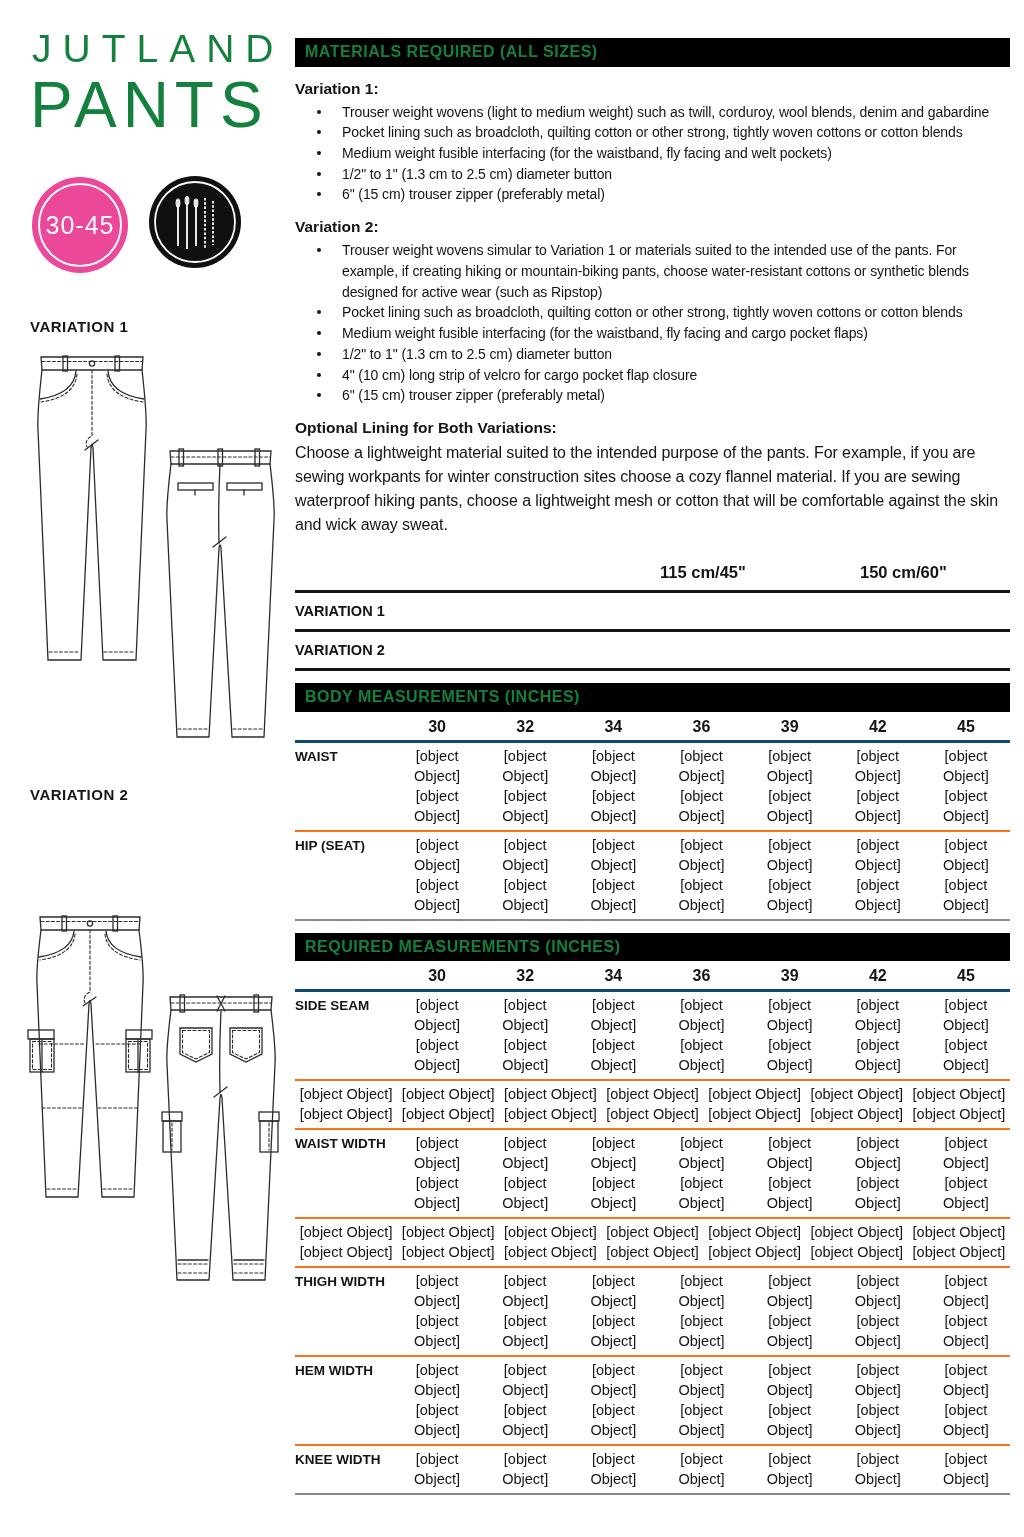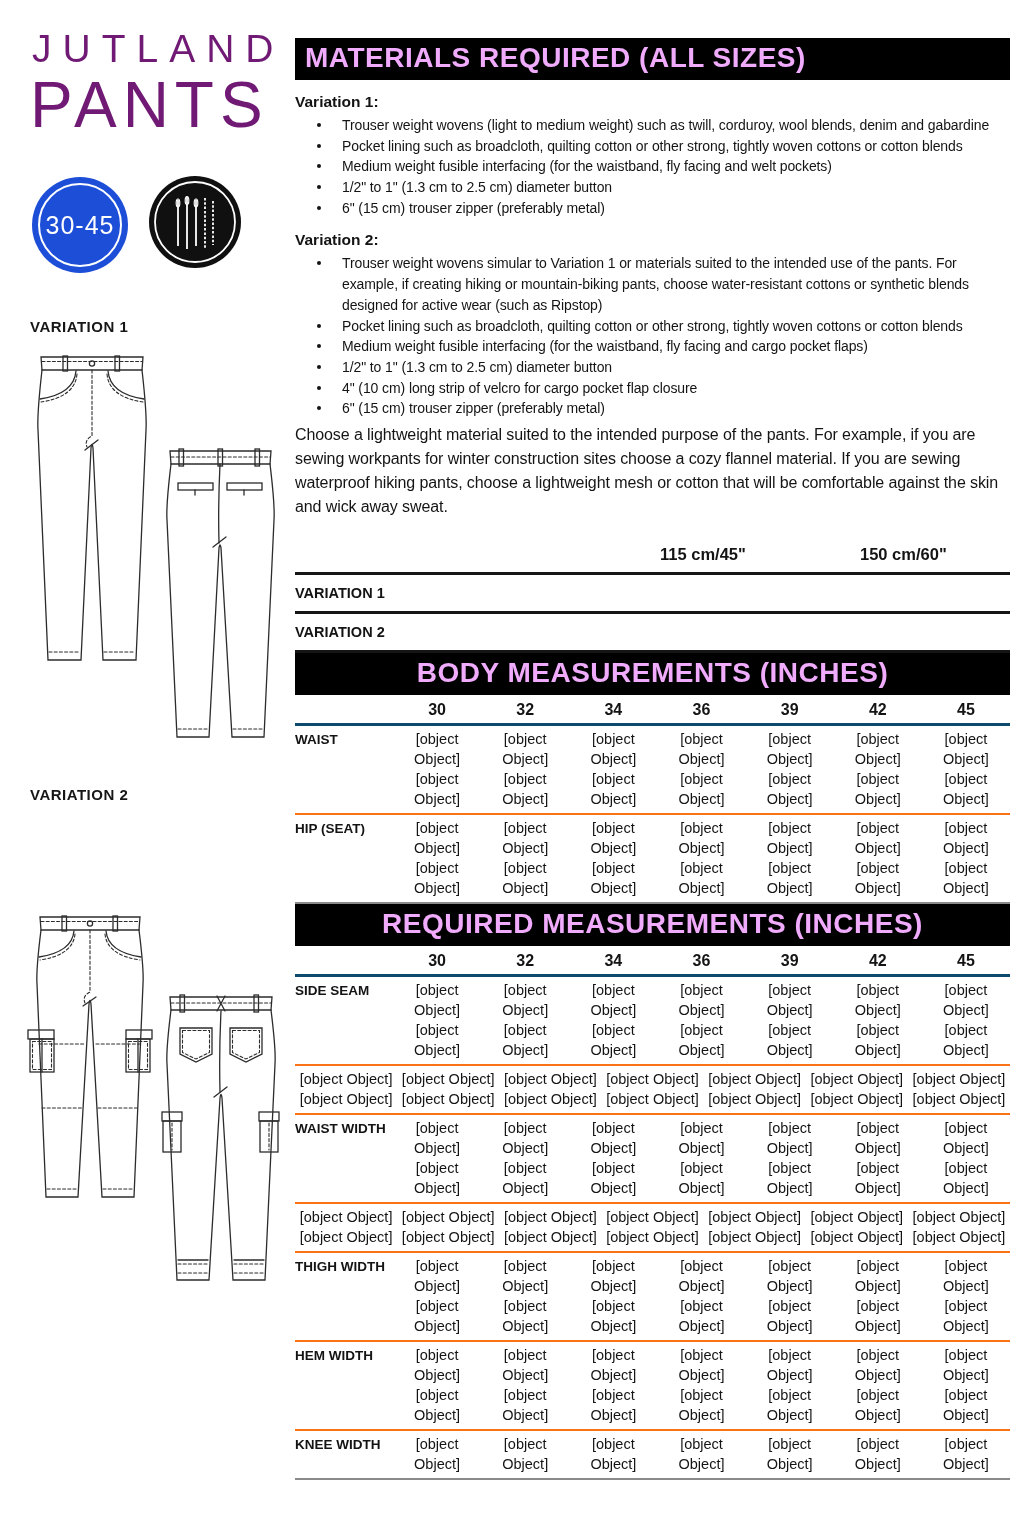--- a/index.html
+++ b/index.html
@@ -1,57 +1,57 @@
 <!DOCTYPE html>
 <html><head>
 <meta charset="utf-8">
 <style>
   html,body{margin:0;padding:0;background:#fff;}
   .page{position:relative;width:1024px;height:1537px;background:#fff;overflow:hidden;
         font-family:"Liberation Sans",sans-serif;color:#141414;}
   
-  .brand{position:absolute;left:32px;top:28px;width:240px;color:#701a75;}
+  .brand{position:absolute;left:32px;top:28px;width:240px;color:#15803d;}
   .t1{font-size:39px;letter-spacing:11px;font-weight:400;line-height:1.1;}
   .t2{font-size:64px;letter-spacing:6px;font-weight:400;line-height:1.0;margin-top:2px;margin-left:-2px;}
-  .badge{position:absolute;width:96px;height:96px;border-radius:50%;background:#1d4ed8;
+  .badge{position:absolute;width:96px;height:96px;border-radius:50%;background:#ec4899;
          display:flex;align-items:center;justify-content:center;}
   .badge::after{content:"";position:absolute;inset:6px;border:2px solid #fff;border-radius:50%;}
   .badge-size{left:32px;top:177px;}
   .badge-size span{color:#fff;font-size:25px;letter-spacing:1px;}
   .badge-needles{left:147px;top:174px;background:transparent;}
   .badge-needles::after{display:none;}
   .varlabel{position:absolute;left:30px;font-weight:bold;font-size:15px;letter-spacing:.5px;color:#161616;}
   .vl1{top:318px;} .vl2{top:786px;}
   svg.illus{position:absolute;}
   svg.illus *{fill:none;stroke:#2c2c2c;stroke-width:1.3;stroke-linecap:round;}
   svg.illus .d{stroke-dasharray:3 2.2;stroke-width:1.1;}
   #v1f{left:33px;top:352px;width:118px;height:325px;}
   #v1b{left:163px;top:445px;width:115px;height:308px;}
   #v2f{left:26px;top:912px;width:128px;height:300px;}
   #v2b{left:158px;top:992px;width:125px;height:302px;}
   
   .right{position:absolute;left:295px;top:38px;width:715px;}
-  .bar{background:#000;color:#f0abfc;font-weight:bold;font-size:28px;letter-spacing:.5px;
+  .bar{background:#000;color:#15803d;font-weight:bold;font-size:16px;letter-spacing:.5px;
        padding:5px 10px 6px;line-height:1.1;}
   .subhead{font-weight:bold;font-size:15.5px;margin:13px 0 4px;}
   ul.blist{list-style:none;margin:2px 0 2px;padding:0;}
   ul.blist li{display:flex;gap:21px;padding-left:22px;font-size:14px;line-height:1.48;letter-spacing:-.1px;}
   .dot{flex:none;width:4px;height:4px;border-radius:50%;background:#141414;margin-top:8px;}
   .para{font-size:16px;line-height:1.5;letter-spacing:-.1px;margin:4px 0 0;}
   
   .fhead{display:grid;grid-template-columns:365px 200px 1fr;font-weight:bold;font-size:16.5px;
          margin-top:26px;padding-bottom:8px;}
   .ftable{border-top:3px solid #151515;border-bottom:3px solid #151515;}
   .fsection{display:flex;padding:8px 0 10px;}
   .fsection + .fsection{border-top:3px solid #151515;}
   .flabel{width:150px;font-weight:bold;font-size:14.5px;padding-top:2px;}
   .frows{flex:1;}
   .frow{display:grid;grid-template-columns:215px 200px 1fr;font-size:15px;line-height:22px;}
   
-  .bar2{text-align:center;}
+  .bar2{margin-top:12px;}
   .mhead{display:flex;border-bottom:3px solid #0c4a6e;padding:6px 0 4px;}
   .mhead .sp{width:98px;}
   .mcells{flex:1;display:grid;grid-template-columns:repeat(7,1fr);}
   .msize{text-align:center;font-weight:bold;font-size:16px;}
   .mrow{display:flex;padding:3px 0 4px;}
   .mrow + .mrow{border-top:2px solid #f97316;}
   .mtable{border-bottom:2px solid #8a8a8a;}
   .mlabel{width:98px;font-weight:bold;font-size:13.5px;line-height:1.2;padding-top:3px;}
   .mlines{flex:1;}
   .mline{display:grid;grid-template-columns:repeat(7,1fr);}
@@ -231,20 +231,21 @@
         <li>
           <span class="dot"></span>
           <span class="btext">4" (10 cm) long strip of velcro for cargo pocket flap closure</span>
         </li>
         <li>
           <span class="dot"></span>
           <span class="btext">6" (15 cm) trouser zipper (preferably metal)</span>
         </li>
       </ul>
 
+    <div class="subhead">Optional Lining for Both Variations:</div>
     <p class="para">Choose a lightweight material suited to the intended purpose of the pants. For example, if you are sewing workpants for winter construction sites choose a cozy flannel material. If you are sewing waterproof hiking pants, choose a lightweight mesh or cotton that will be comfortable against the skin and wick away sweat.</p>
 
     <div class="fhead">
       <div></div>
       <div>115 cm/45"</div>
       <div>150 cm/60"</div>
     </div>
 
     <div class="ftable">
         <div class="fsection">

